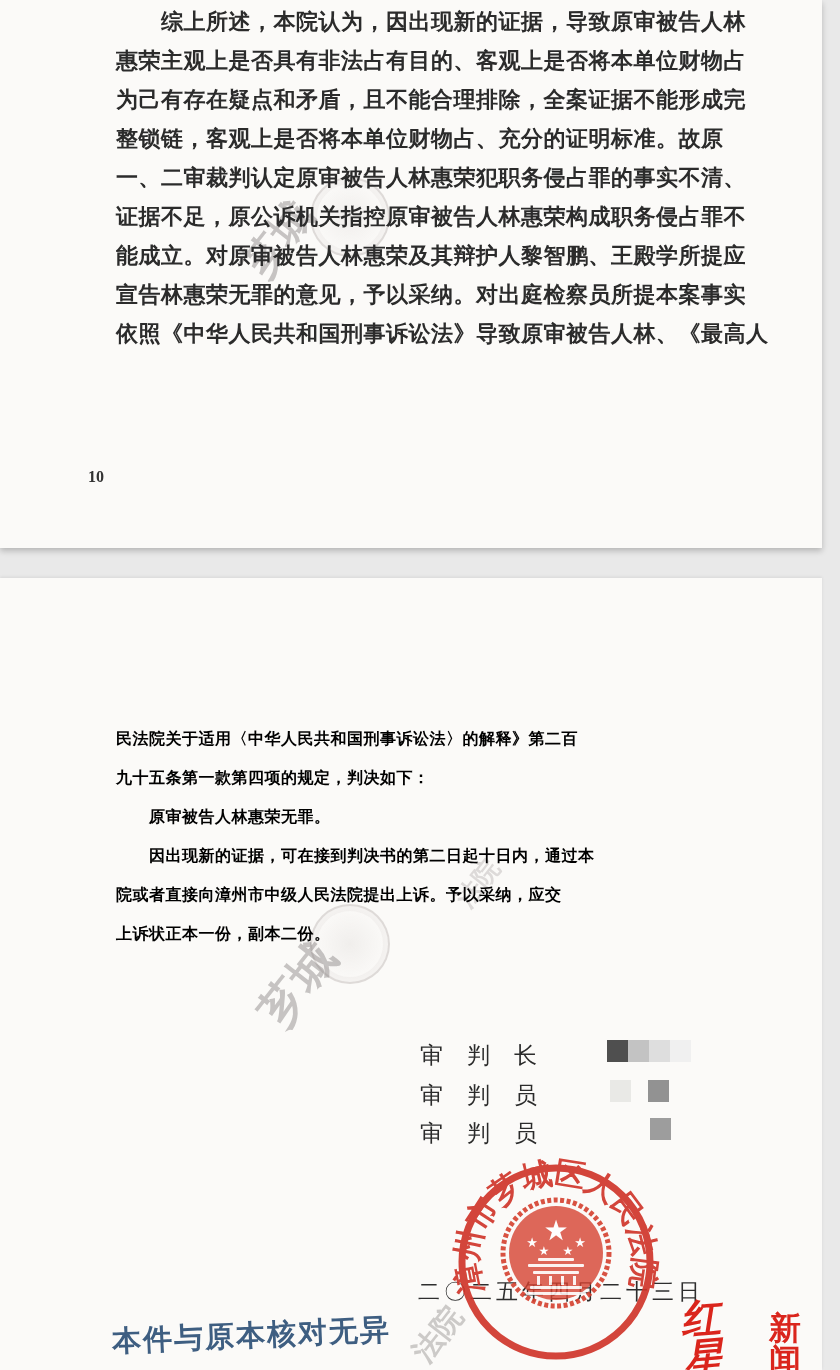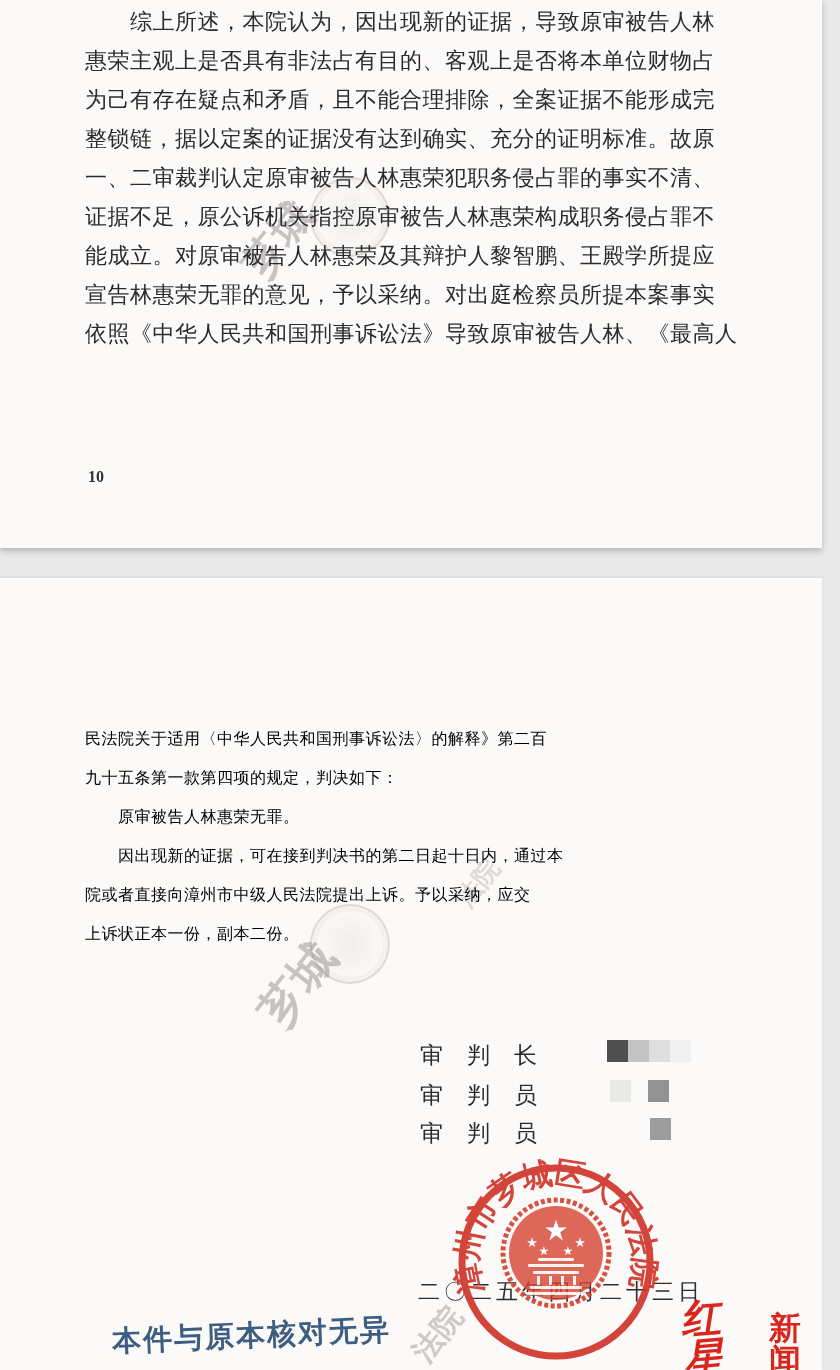--- a/index.html
+++ b/index.html
@@ -15,21 +15,21 @@
   .page2{top:578px;height:792px;box-shadow:0 -1px 3px rgba(0,0,0,.08);}
 
   .textblock{
     position:absolute;left:85px;top:2px;width:660px;
     font-size:22px;line-height:39px;color:#2b2b2b;letter-spacing:.5px;
   }
   .textblock2{
     position:absolute;left:85px;top:141px;width:660px;
     font-size:16px;line-height:39px;color:#000000;letter-spacing:.5px;
   }
-  .tline{white-space:nowrap;font-weight:400;}
+  .tline{white-space:nowrap;font-weight:700;margin-left:31px;}
 
   .pagenum{
     position:absolute;left:88px;top:468px;font-size:16px;font-weight:bold;color:#333;
     font-family:"Liberation Serif","DejaVu Serif",serif;
   }
 
   
   .sig-row{
     position:absolute;left:420px;height:24px;white-space:nowrap;
     font-size:23px;color:#2b2b2b;letter-spacing:24px;font-weight:500;
@@ -94,21 +94,21 @@
 <div>
 
   <div class="page page1">
     <div class="wm-circle wm1-circle"></div>
     <div class="wm-text wm1-text">芗城</div>
 
     <div class="textblock">
       <div class="tline">　　综上所述，本院认为，因出现新的证据，导致原审被告人林</div>
       <div class="tline">惠荣主观上是否具有非法占有目的、客观上是否将本单位财物占</div>
       <div class="tline">为己有存在疑点和矛盾，且不能合理排除，全案证据不能形成完</div>
-      <div class="tline">整锁链，据以定案的证据没有达到确实、充分的证明标准。故原</div>
+      <div class="tline">整锁链，客观上是否将本单位财物占、充分的证明标准。故原</div>
       <div class="tline">一、二审裁判认定原审被告人林惠荣犯职务侵占罪的事实不清、</div>
       <div class="tline">证据不足，原公诉机关指控原审被告人林惠荣构成职务侵占罪不</div>
       <div class="tline">能成立。对原审被告人林惠荣及其辩护人黎智鹏、王殿学所提应</div>
       <div class="tline">宣告林惠荣无罪的意见，予以采纳。对出庭检察员所提本案事实</div>
       <div class="tline">依照《中华人民共和国刑事诉讼法》导致原审被告人林、《最高人</div>
     </div>
 
     <div class="pagenum">10</div>
   </div>
 

